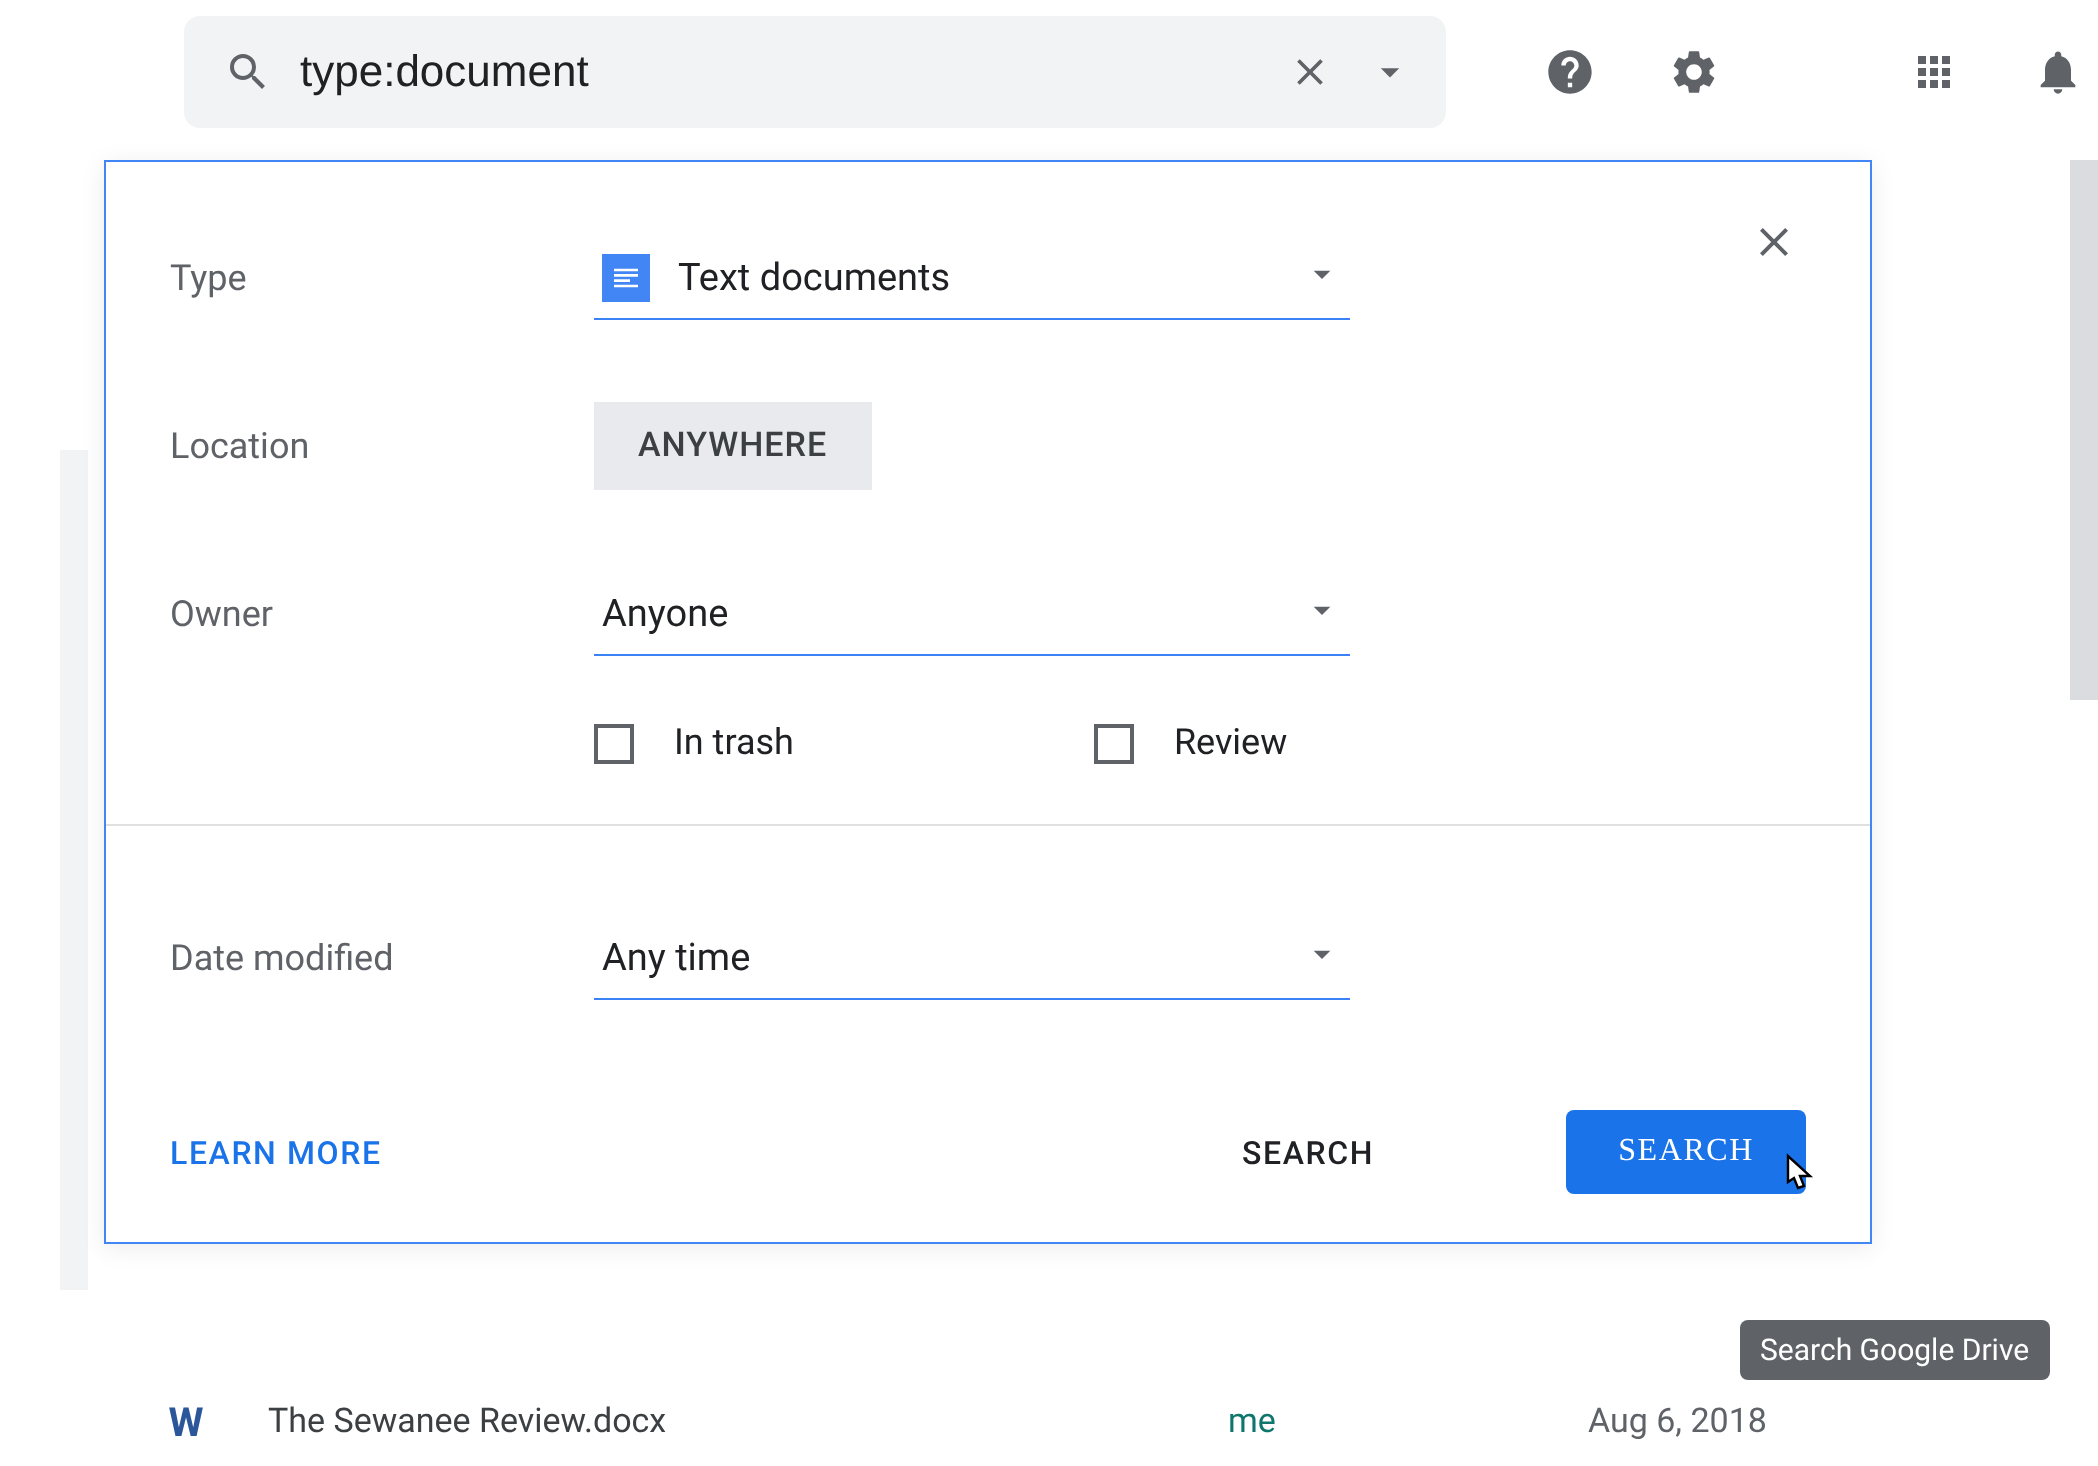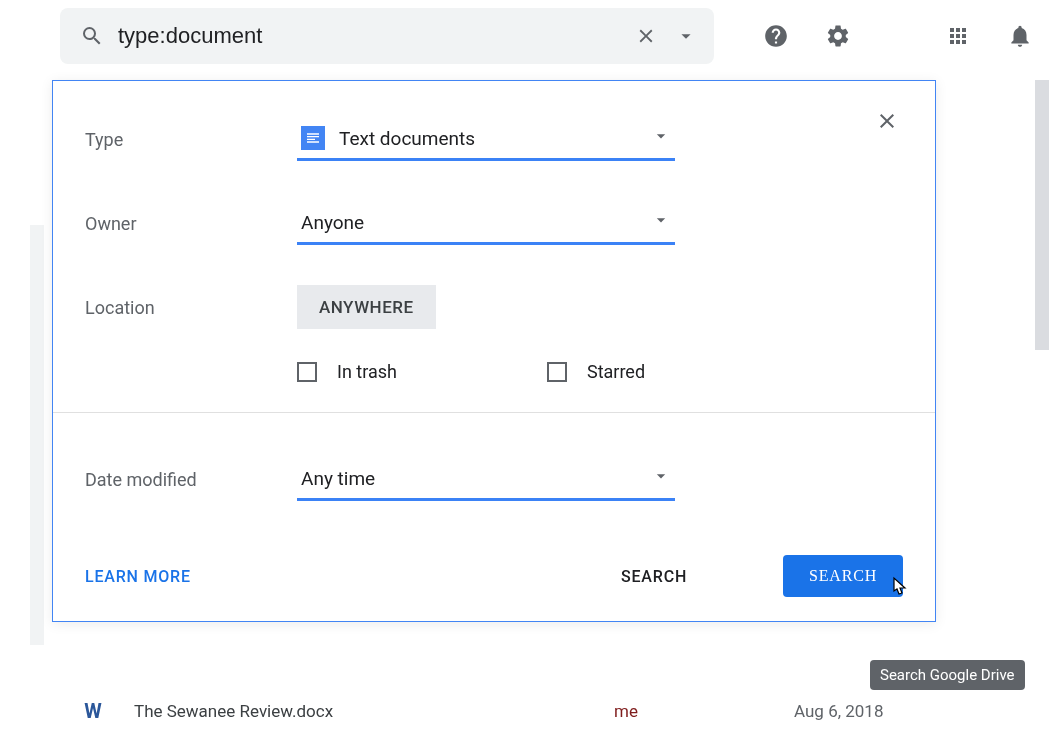--- a/index.html
+++ b/index.html
@@ -1,51 +1,51 @@
 <!DOCTYPE html>
 <html><head>
 <meta charset="utf-8">
 <style>
 * { box-sizing: border-box; margin: 0; padding: 0; }
 body { font-family: Roboto, Arial, sans-serif; background: #fff; color: #202124; width: 1049px; height: 733px; overflow: hidden; position: relative; }
 
-.topbar { display: flex; align-items: center; height: 72px; padding: 0 0 0 60px; }
+.topbar { display: flex; align-items: center; height: 72px; padding: 0 0 0 92px; }
 .searchbox { display: flex; align-items: center; background: #f1f3f4; border-radius: 8px; width: 654px; height: 56px; padding: 0 8px 0 20px; }
 .searchbox .s-icon { width: 24px; height: 24px; color: #5f6368; }
 .searchbox input { flex: 1; border: none; background: transparent; font-size: 22px; padding: 0 14px; outline: none; color: #202124; }
 .searchbox .clear-btn, .searchbox .drop-btn { width: 40px; height: 40px; display: flex; align-items: center; justify-content: center; color: #5f6368; cursor: pointer; border-radius: 50%; }
 .top-actions { display: flex; align-items: center; gap: 22px; margin-left: 42px; }
 .top-actions .iconbtn { width: 40px; height: 40px; display: flex; align-items: center; justify-content: center; color: #5f6368; cursor: pointer; }
 
 .panel { position: absolute; left: 52px; top: 80px; width: 884px; border: 1px solid #4285f4; background: #fff; box-shadow: 0 2px 12px rgba(0,0,0,0.08); }
 .panel-body { padding: 28px 32px 24px 32px; position: relative; }
 .close-btn { position: absolute; top: 20px; right: 28px; width: 40px; height: 40px; display: flex; align-items: center; justify-content: center; color: #5f6368; cursor: pointer; }
 .row { display: flex; align-items: center; min-height: 60px; margin-bottom: 24px; }
 .row-label { width: 212px; font-size: 18px; color: #5f6368; }
-.field { width: 378px; border-bottom: 3px solid #3b82f6; display: flex; align-items: flex-end; padding: 8px 4px; cursor: pointer; }
+.field { width: 378px; border-bottom: 1px solid #3b82f6; display: flex; align-items: center; padding: 8px 4px; cursor: pointer; }
 .field-text { flex: 1; font-size: 19px; color: #202124; }
 .field .caret { color: #5f6368; }
 .doc-icon { width: 24px; height: 24px; background: #4285f4; margin-right: 14px; display: flex; align-items: center; justify-content: center; }
 .doc-icon svg { width: 16px; height: 16px; }
 .chip { background: #e8eaed; padding: 12px 22px; font-size: 17px; font-weight: 500; letter-spacing: 0.5px; color: #3c4043; cursor: pointer; }
 .checks { display: flex; gap: 150px; padding-left: 212px; margin-bottom: 30px; }
 .check { display: flex; align-items: flex-end; gap: 20px; cursor: pointer; }
 .cbox { width: 20px; height: 20px; border: 2px solid #5f6368; }
 .check-label { font-size: 18px; color: #202124; }
 .divider { height: 1px; background: #e0e0e0; margin: 0 -32px 36px -32px; }
 .actions { display: flex; align-items: center; margin-top: 46px; gap: 48px; }
 .learn { color: #1a73e8; font-weight: 500; font-size: 16px; letter-spacing: 0.8px; cursor: pointer; }
 .spacer { flex: 1; }
 .reset { font-size: 16px; font-weight: 500; letter-spacing: 0.8px; color: #202124; margin-right: 48px; cursor: pointer; }
 .search-btn { background: #1a73e8; color: #fff; border: none; font-size: 16px; font-weight: 500; letter-spacing: 0.8px; padding: 12px 26px; border-radius: 4px; cursor: pointer; position: relative; font-family: Liberation Serif, serif; }
 
 .filerow { position: absolute; left: 82px; top: 700px; display: flex; align-items: center; width: 920px; font-size: 17px; color: #3c4043; }
 .wicon { width: 22px; height: 22px; background: #fff; color: #2b579a; font-weight: 700; font-size: 20px; margin-right: 30px; display: flex; align-items: center; justify-content: center; }
 .fname { width: 480px; }
-.fowner { width: 180px; color: #7f1d1d; }
+.fowner { width: 180px; color: #0f766e; }
 .fdate { color: #5f6368; }
 
 .cursor-hand { position: absolute; right: 22px; bottom: 18px; width: 28px; height: 28px; }
 .tooltip { position: absolute; left: 870px; top: 660px; background: #5f6368; color: #fff; font-size: 15px; padding: 6px 10px; border-radius: 4px; white-space: nowrap; }
 
 .scrollhint { position: absolute; right: 0; top: 80px; width: 14px; height: 270px; background: #dadce0; }
 .ghost { position: absolute; left: 30px; top: 225px; width: 14px; height: 420px; background: #f1f3f4; }
 </style>
 </head>
 <body>
@@ -114,42 +114,42 @@
             </svg>
         </div>
         <span class="field-text">Text documents</span>
         <span class="caret"><svg width="20" height="20" viewBox="0 0 24 24" fill="currentColor">
               <path d="M7 10l5 5 5-5z"></path>
             </svg></span>
       </div>
     </div>
 
     <div class="row">
+      <div class="row-label">Location</div>
+      <div class="chip">ANYWHERE</div>
+    </div>
+
+    <div class="row">
       <div class="row-label">Owner</div>
       <div class="field">
         <span class="field-text">Anyone</span>
         <span class="caret"><svg width="20" height="20" viewBox="0 0 24 24" fill="currentColor">
               <path d="M7 10l5 5 5-5z"></path>
             </svg></span>
       </div>
     </div>
 
-    <div class="row">
-      <div class="row-label">Location</div>
-      <div class="chip">ANYWHERE</div>
-    </div>
-
     <div class="checks">
       <div class="check">
         <div class="cbox"></div>
         <span class="check-label">In trash</span>
       </div>
       <div class="check">
         <div class="cbox"></div>
-        <span class="check-label">Starred</span>
+        <span class="check-label">Review</span>
       </div>
     </div>
 
     <div class="divider"></div>
 
     <div class="row" style="margin-bottom:0">
       <div class="row-label">Date modified</div>
       <div class="field">
         <span class="field-text">Any time</span>
         <span class="caret"><svg width="20" height="20" viewBox="0 0 24 24" fill="currentColor">

